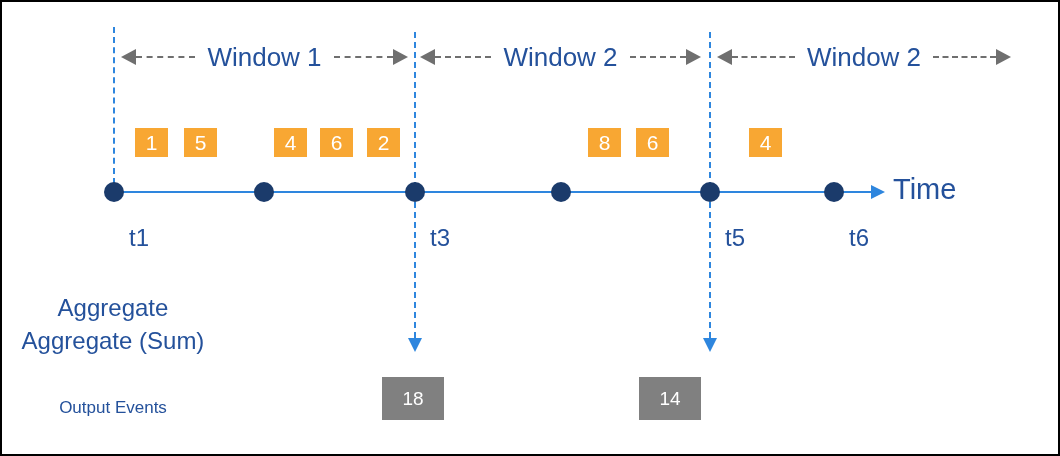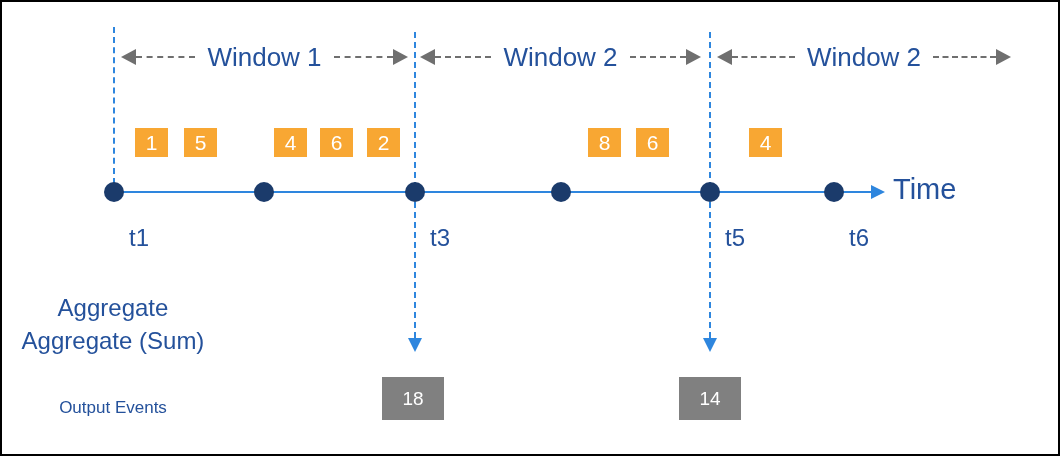--- a/index.html
+++ b/index.html
@@ -173,15 +173,15 @@
   <div class="down-arrow" style="left:406px;"></div>
   <div class="down-arrow" style="left:701px;"></div>
 
   <div class="caption" style="top:289px;">
     <div>Aggregate</div>
     <div>Aggregate (Sum)</div>
   </div>
   <div class="caption" style="top:383px;font-size:17px;margin-top:6px;">Output Events</div>
 
   <div class="output-box" style="left:380px;">18</div>
-  <div class="output-box" style="left:677px;text-align:right;">14</div>
+  <div class="output-box" style="left:637px;text-align:right;">14</div>
 
 </div>
 
 </body></html>

